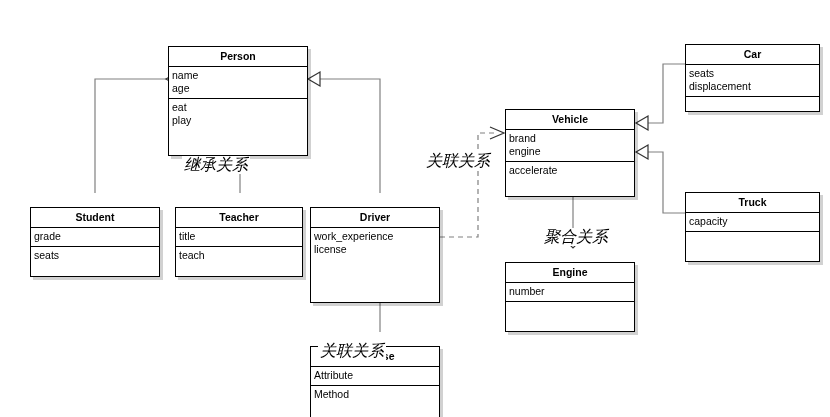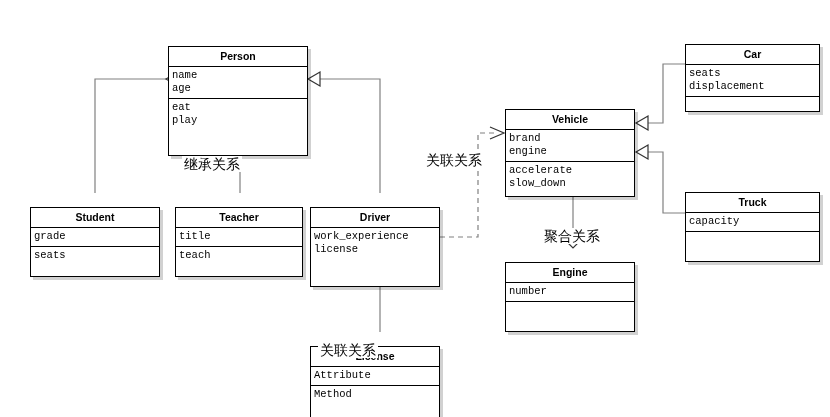--- a/index.html
+++ b/index.html
@@ -54,30 +54,30 @@
     background: #ffffff;
   }
   .uml-compartment:last-child {
     border-bottom: none;
   }
   .uml-compartment.fill {
     flex: 1 1 auto;
   }
   .uml-member {
     white-space: nowrap;
-    font-family: Liberation Mono, monospace;
   }
   .edge-label {
     position: absolute;
-    font-size: 14px;
+    font-size: 16px;
     color: #000000;
     white-space: nowrap;
     line-height: 1;
     background: #ffffff;
     padding: 1px 2px;
+    font-style: italic;
   }
 </style>
 </head>
 <body>
 
 <div id="canvas">
 
   <svg id="edges" viewBox="0 0 830 417" width="830" height="417" xmlns="http://www.w3.org/2000/svg">
 
     <g>
@@ -145,21 +145,21 @@
   <div class="uml-class" style="left:175px; top:193px; width:128px; height:70px;">
     <div class="uml-title">Teacher</div>
     <div class="uml-compartment">
       <div class="uml-member">title</div>
     </div>
     <div class="uml-compartment fill">
       <div class="uml-member">teach</div>
     </div>
   </div>
 
-  <div class="uml-class" style="left:310px; top:193px; width:130px; height:80px;">
+  <div class="uml-class" style="left:310px; top:193px; width:130px; height:96px;">
     <div class="uml-title">Driver</div>
     <div class="uml-compartment">
       <div class="uml-member">work_experience</div>
       <div class="uml-member">license</div>
     </div>
   </div>
 
   <div class="uml-class" style="left:310px; top:332px; width:130px; height:72px;">
     <div class="uml-title">License</div>
     <div class="uml-compartment">
@@ -171,21 +171,20 @@
   </div>
 
   <div class="uml-class" style="left:505px; top:95px; width:130px; height:88px;">
     <div class="uml-title">Vehicle</div>
     <div class="uml-compartment">
       <div class="uml-member">brand</div>
       <div class="uml-member">engine</div>
     </div>
     <div class="uml-compartment fill">
       <div class="uml-member">accelerate</div>
-      <div class="uml-member">slow_down</div>
     </div>
   </div>
 
   <div class="uml-class" style="left:685px; top:30px; width:135px; height:68px;">
     <div class="uml-title">Car</div>
     <div class="uml-compartment">
       <div class="uml-member">seats</div>
       <div class="uml-member">displacement</div>
     </div>
     <div class="uml-compartment fill"></div>

